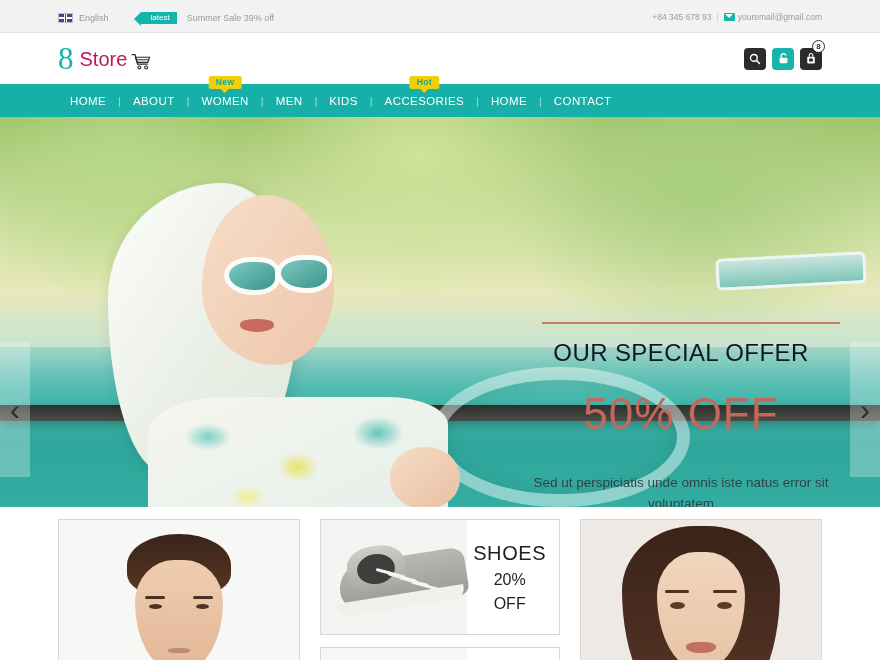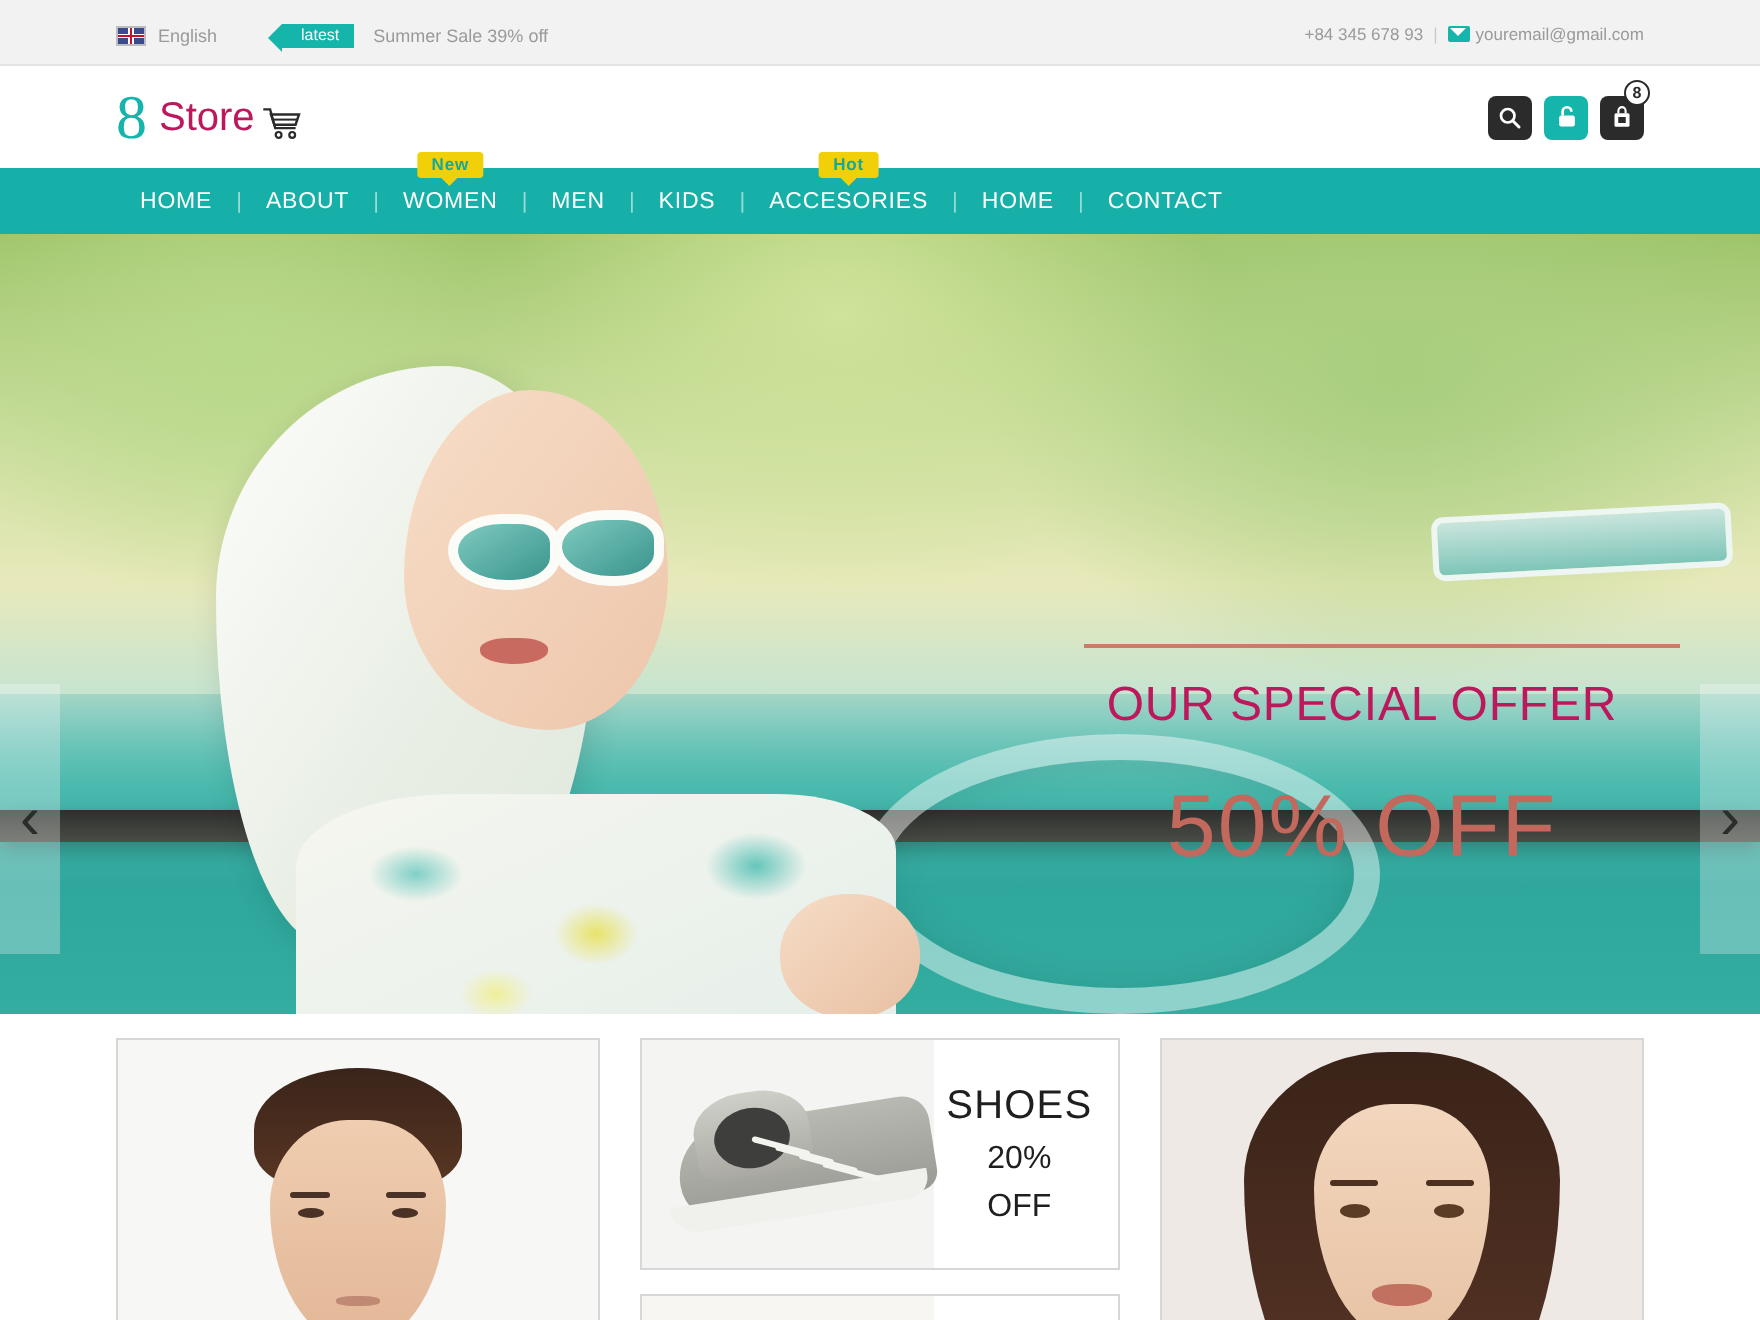--- a/index.html
+++ b/index.html
@@ -294,21 +294,21 @@
     opacity: 0.85;
   }
   .hero-copy {
     position: absolute;
     right: 34px; top: 222px;
     width: 330px;
     text-align: center;
   }
   .hero-title {
     font-size: 24px;
-    color: #be185d;
+    color: #0f172a;
     letter-spacing: 0.4px;
     font-weight: 400;
     white-space: nowrap;
   }
   .hero-offer {
     margin-top: 22px;
     font-size: 44px;
     color: #c2685c;
     letter-spacing: 1px;
     font-weight: 400;
@@ -577,20 +577,21 @@
       <div class="w-lips"></div>
       <div class="w-dress"></div>
       <div class="w-hand"></div>
     </div>
   </div>
 
   <div class="hero-line"></div>
   <div class="hero-copy">
     <div class="hero-title">OUR SPECIAL OFFER</div>
     <div class="hero-offer">50% OFF</div>
+    <div class="hero-sub">Sed ut perspiciatis unde omnis iste natus error sit voluptatem</div>
   </div>
 
   <div class="hero-arrow left">‹</div>
   <div class="hero-arrow right">›</div>
 </div>
 
 <div class="cards">
 
   <div class="col side">
     <div class="card card-tall">

